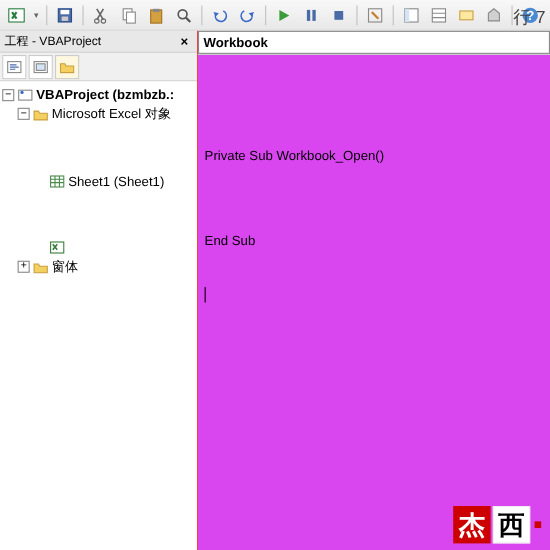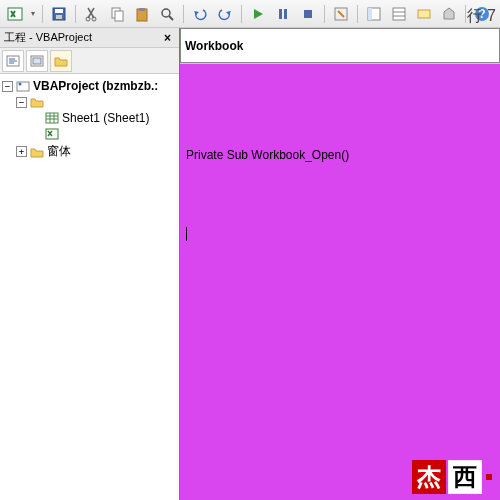--- a/index.html
+++ b/index.html
@@ -18,25 +18,25 @@
 .close-x { font-family: Arial; font-weight: bold; cursor: pointer; padding: 0 4px; }
 .panel-toolbar { height: 26px; background: #f0f0f0; border-bottom: 1px solid #ccc; display: flex; align-items: center; padding: 2px; gap: 2px; }
 .pt-btn { width: 22px; height: 22px; border: 1px solid #ccc; background: #fff; display: flex; align-items: center; justify-content: center; cursor: pointer; }
 .pt-btn.folder { background: #fff8e0; }
 
 .tree { flex: 1; background: #fff; padding: 4px 2px; overflow: auto; font-size: 12px; }
 .tree-node { display: flex; align-items: center; padding: 1px 0; white-space: nowrap; cursor: pointer; }
 .exp { width: 11px; height: 11px; border: 1px solid #888; background: #fff; display: inline-flex; align-items: center; justify-content: center; font-size: 9px; line-height: 1; margin-right: 2px; font-family: monospace; }
 .tree-icon { width: 16px; height: 14px; display: inline-flex; align-items: center; justify-content: center; margin-right: 2px; }
 .ind1 { padding-left: 14px; }
-.ind3 { padding-left: 42px; }
+.ind3 { padding-left: 42px; margin-top: 44px; }
 .bold { font-weight: bold; }
 
 .code-panel { flex: 1; background: #fff; display: flex; flex-direction: column; }
-.code-header { height: 36px; background: #fff; border-bottom: 1px solid #ccc; display: flex; }
+.code-header { height: 22px; background: #fff; border-bottom: 1px solid #ccc; display: flex; }
 .combo { flex: 1; border: 1px solid #888; background: #fff; padding: 2px 4px; display: flex; align-items: center; font-weight: bold; }
 .code-body { flex: 1; background: #d946ef; padding: 4px 6px; font-family: "Courier New", monospace; font-size: 13px; white-space: pre; position: relative; }
 .code-line { line-height: 18px; }
 .cursor { display: inline-block; width: 1px; height: 14px; background: #000; vertical-align: middle; animation: blink 1s infinite; }
 @keyframes blink { 50% { opacity: 0; } }
 
 .watermark { position: absolute; bottom: 6px; right: 6px; display: flex; align-items: center; gap: 2px; }
 .wm-box { width: 34px; height: 34px; display: flex; align-items: center; justify-content: center; font-size: 24px; font-weight: bold; }
 .wm1 { background: #c00; color: #fff; }
 .wm2 { background: #fff; color: #000; border: 1px solid #eee; }
@@ -200,20 +200,21 @@
           </span>
         <span class="bold">VBAProject (bzmbzb.:</span>
       </div>
       <div class="tree-node ind1">
         <span class="exp">−</span>
         <span class="tree-icon">
             <svg width="14" height="12">
               <path d="M1 3 L5 3 L6 5 L13 5 L13 11 L1 11 Z" fill="#f4d060" stroke="#c8a040"></path>
             </svg>
           </span>
+        <span>Microsoft Excel 对象</span>
       </div>
       <div class="tree-node ind3">
         <span class="tree-icon">
             <svg width="14" height="12">
               <rect x="1" y="1" width="12" height="10" fill="#fff" stroke="#4a8a4a"></rect>
               <line x1="1" y1="4" x2="13" y2="4" stroke="#4a8a4a"></line>
               <line x1="1" y1="7" x2="13" y2="7" stroke="#4a8a4a"></line>
               <line x1="5" y1="1" x2="5" y2="11" stroke="#4a8a4a"></line>
               <line x1="9" y1="1" x2="9" y2="11" stroke="#4a8a4a"></line>
             </svg>
@@ -243,20 +244,21 @@
   <div class="code-panel">
     <div class="code-header">
       <div class="combo">
         <span>Workbook</span>
       </div>
     </div>
     <div class="code-body">
       <div class="code-line">&nbsp;</div>
       <div class="code-line">Private Sub Workbook_Open()</div>
       <div class="code-line"></div>
+      <div class="code-line">End Sub</div>
       <div class="code-line"><span class="cursor"></span></div>
     </div>
   </div>
 
 </div>
 
 <div class="watermark">
   <div class="wm-box wm1">杰</div>
   <div class="wm-box wm2">西</div>
   <svg width="10" height="10">

